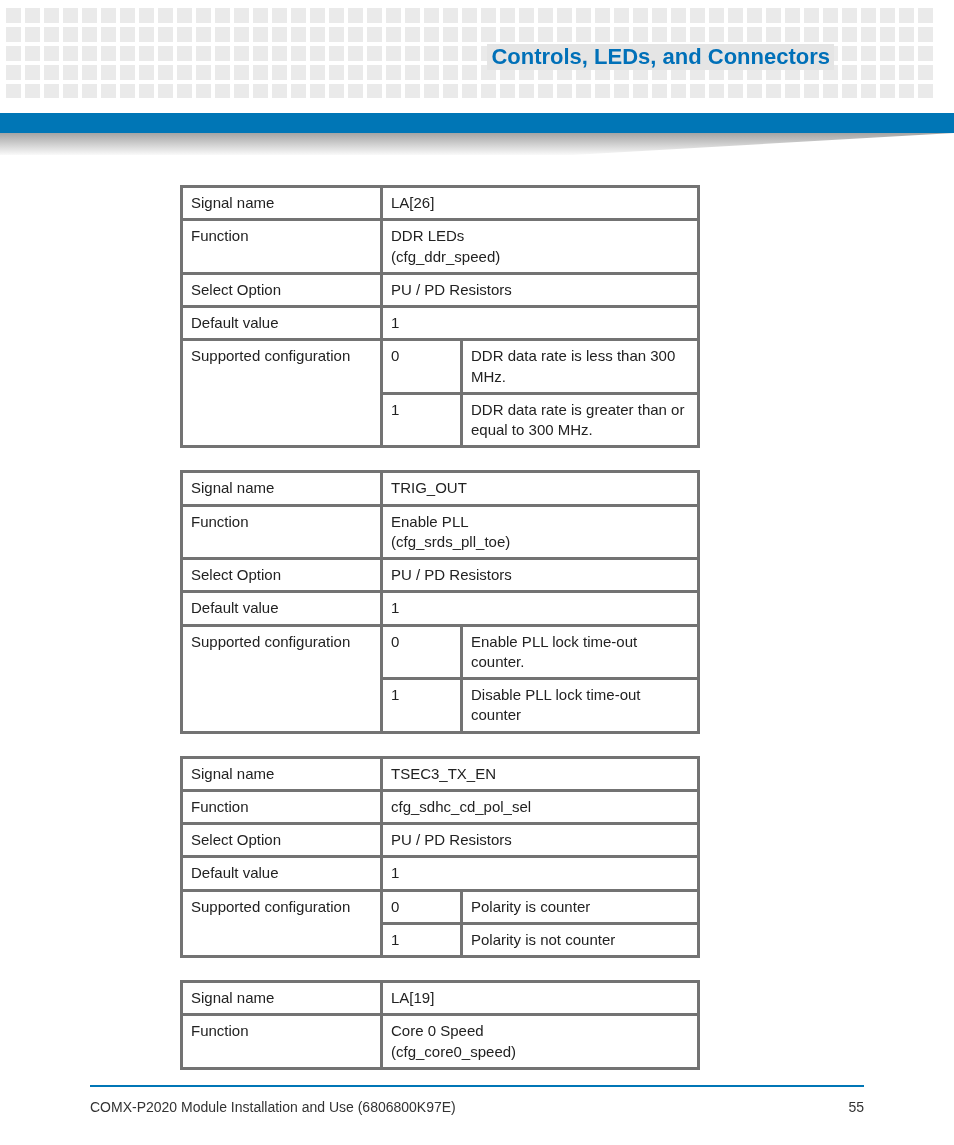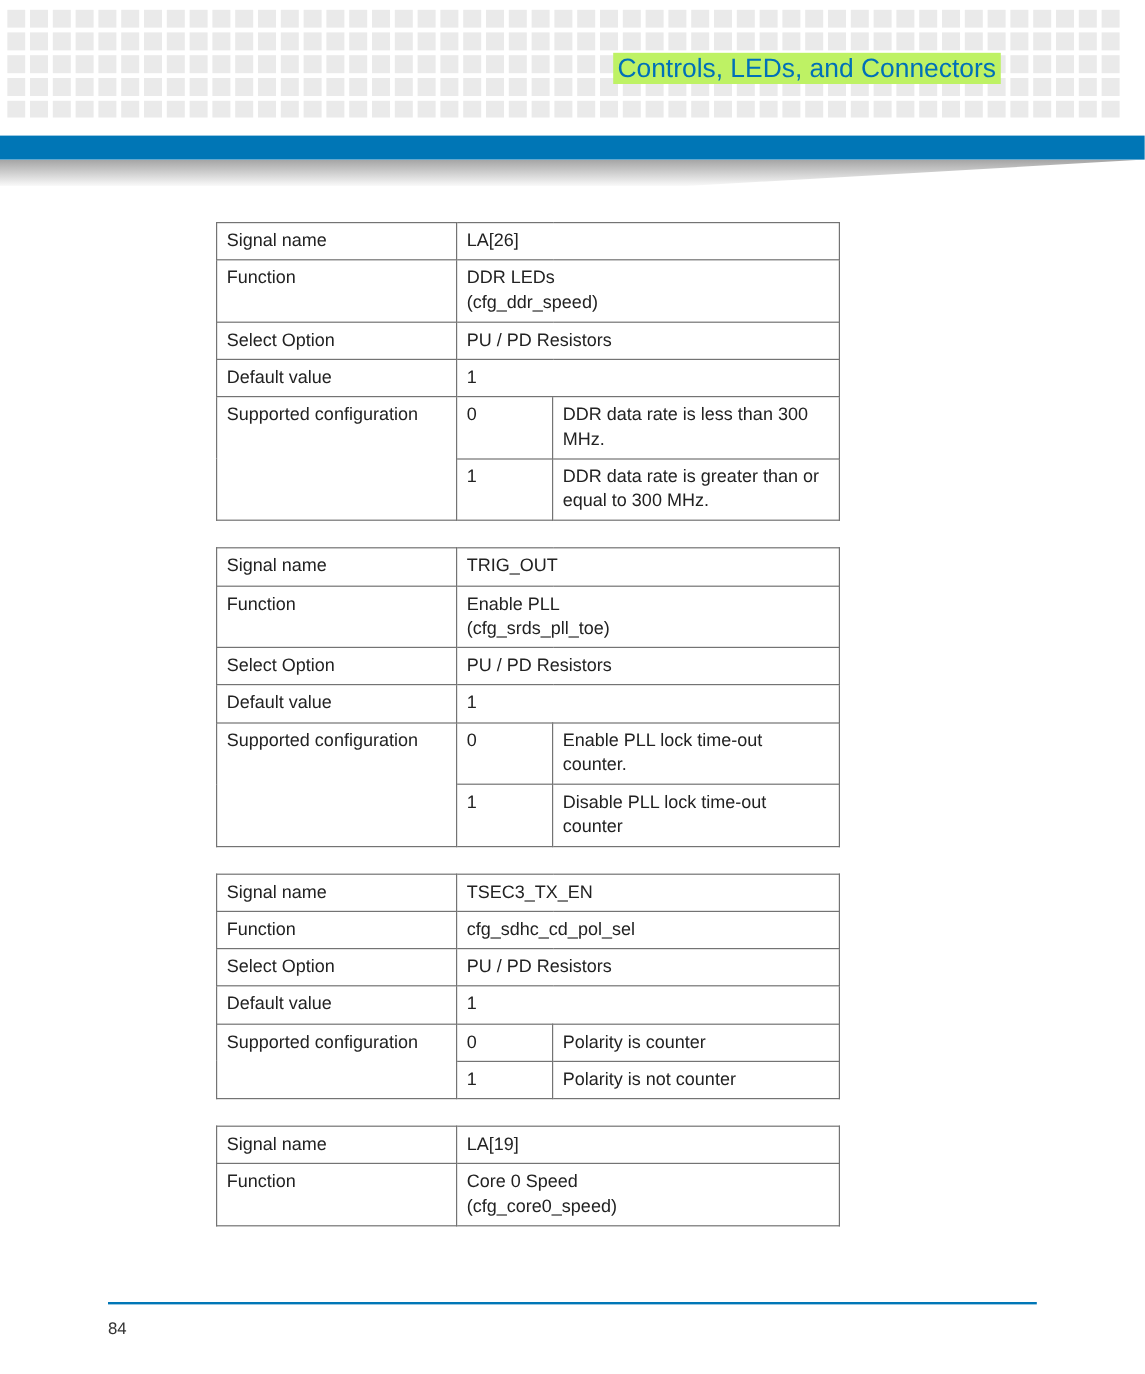--- a/index.html
+++ b/index.html
@@ -31,23 +31,23 @@
   .dot {
     width: 15px;
     height: 15px;
     background: #eaeaea;
   }
   .section-title {
     position: absolute;
     top: 44px;
     right: 120px;
     color: #0070b8;
-    font-weight: 400;
+    font-weight: 700;
     font-size: 22px;
-    background: #bef264;
+    background: #e5e5e5;
     padding: 0 4px;
     z-index: 2;
   }
   .blue-bar {
     position: absolute;
     top: 113px;
     left: 0;
     right: 0;
     height: 20px;
     background: #0076b6;
@@ -69,21 +69,21 @@
     left: 180px;
     width: 520px;
   }
   table.conf {
     border-collapse: collapse;
     width: 100%;
     margin-bottom: 22px;
     font-size: 15px;
   }
   table.conf td {
-    border: 1px solid #737373;
+    border: 3px solid #737373;
     padding: 5px 8px;
     vertical-align: top;
     line-height: 1.35;
   }
   .col-label { width: 200px; }
   .col-code  { width: 80px; }
   .footer-rule {
     position: absolute;
     left: 90px;
     right: 90px;
@@ -479,14 +479,15 @@
         <span>(cfg_core0_speed)</span>
       </td>
     </tr>
   </tbody>
     </table>
 
 </div>
 
 <div class="footer-rule"></div>
 <div class="footer">
-  <span>84</span>
+  <span>COMX-P2020 Module Installation and Use (6806800K97E)</span>
+  <span>55</span>
 </div>
 
 </body></html>

